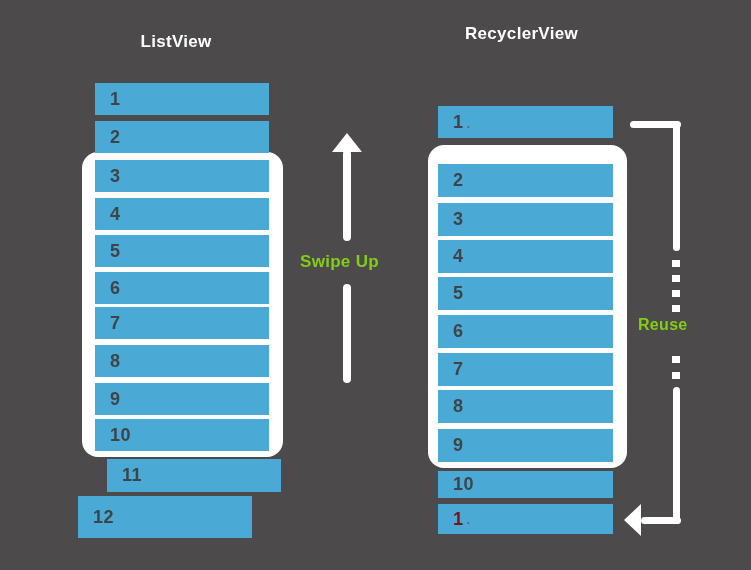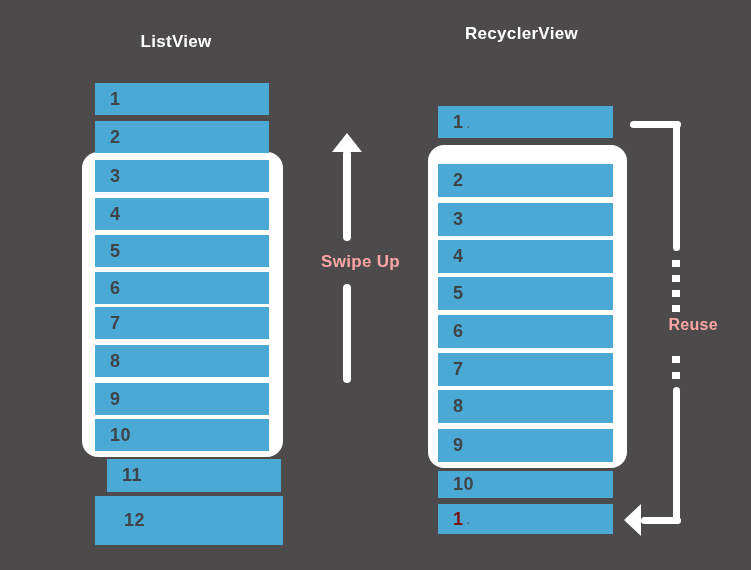--- a/index.html
+++ b/index.html
@@ -72,23 +72,23 @@
   .tri-left {
     position:absolute;
     width:0; height:0;
     border-top:16px solid transparent;
     border-bottom:16px solid transparent;
     border-right:17px solid #ffffff;
     z-index:1;
   }
   .arrow-label {
     position:absolute;
-    color:#fca5a5;
+    color:#84cc16;
     font-weight:bold;
-    text-align:right;
+    text-align:left;
     z-index:1;
     letter-spacing:0.3px;
   }
 </style>
 </head>
 <body>
 
 <div class="canvas">
 
   <div class="title" style="left:89px; top:32px; width:174px;">ListView</div>
@@ -122,21 +122,21 @@
     </div>
   <div class="row" style="left:95px; top:383px;">
       <span class="num">9</span>
     </div>
   <div class="row" style="left:95px; top:419px;">
       <span class="num">10</span>
     </div>
   <div class="row" style="left:95px; top:459px; height:33px;margin-left:12px;">
       <span class="num">11</span>
     </div>
-  <div class="row" style="left:95px; top:496px; height:49px;padding-left:14px;">
+  <div class="row" style="left:78px; top:496px; height:42px;">
       <span class="num">12</span>
     </div>
 
   <div class="tri-up" style="left:332px; top:133px;"></div>
   <div class="line" style="left:343px; top:150px; width:8px; height:91px;"></div>
   <div class="arrow-label" style="left:300px; top:252px; width:100px; font-size:17px;">Swipe Up</div>
   <div class="line" style="left:343px; top:284px; width:8px; height:99px;"></div>
 
   <div class="viewport" style="left:428px; top:145px; width:199px; height:323px;"></div>
 

